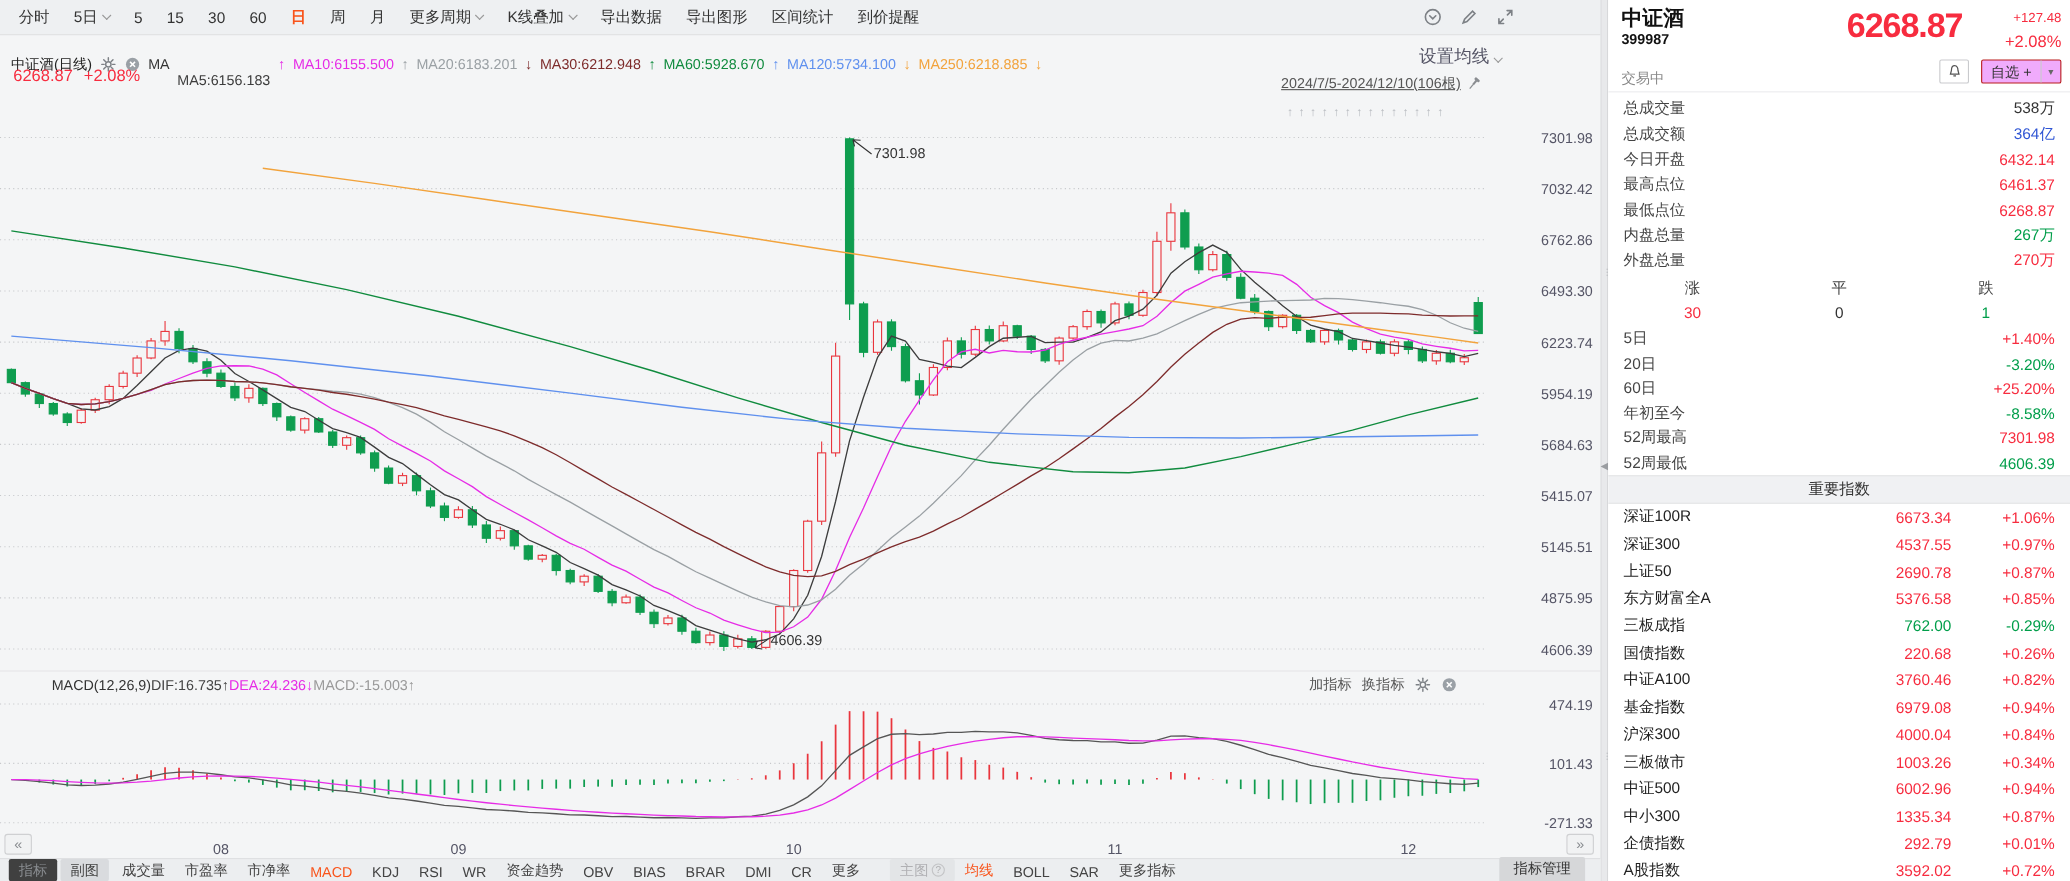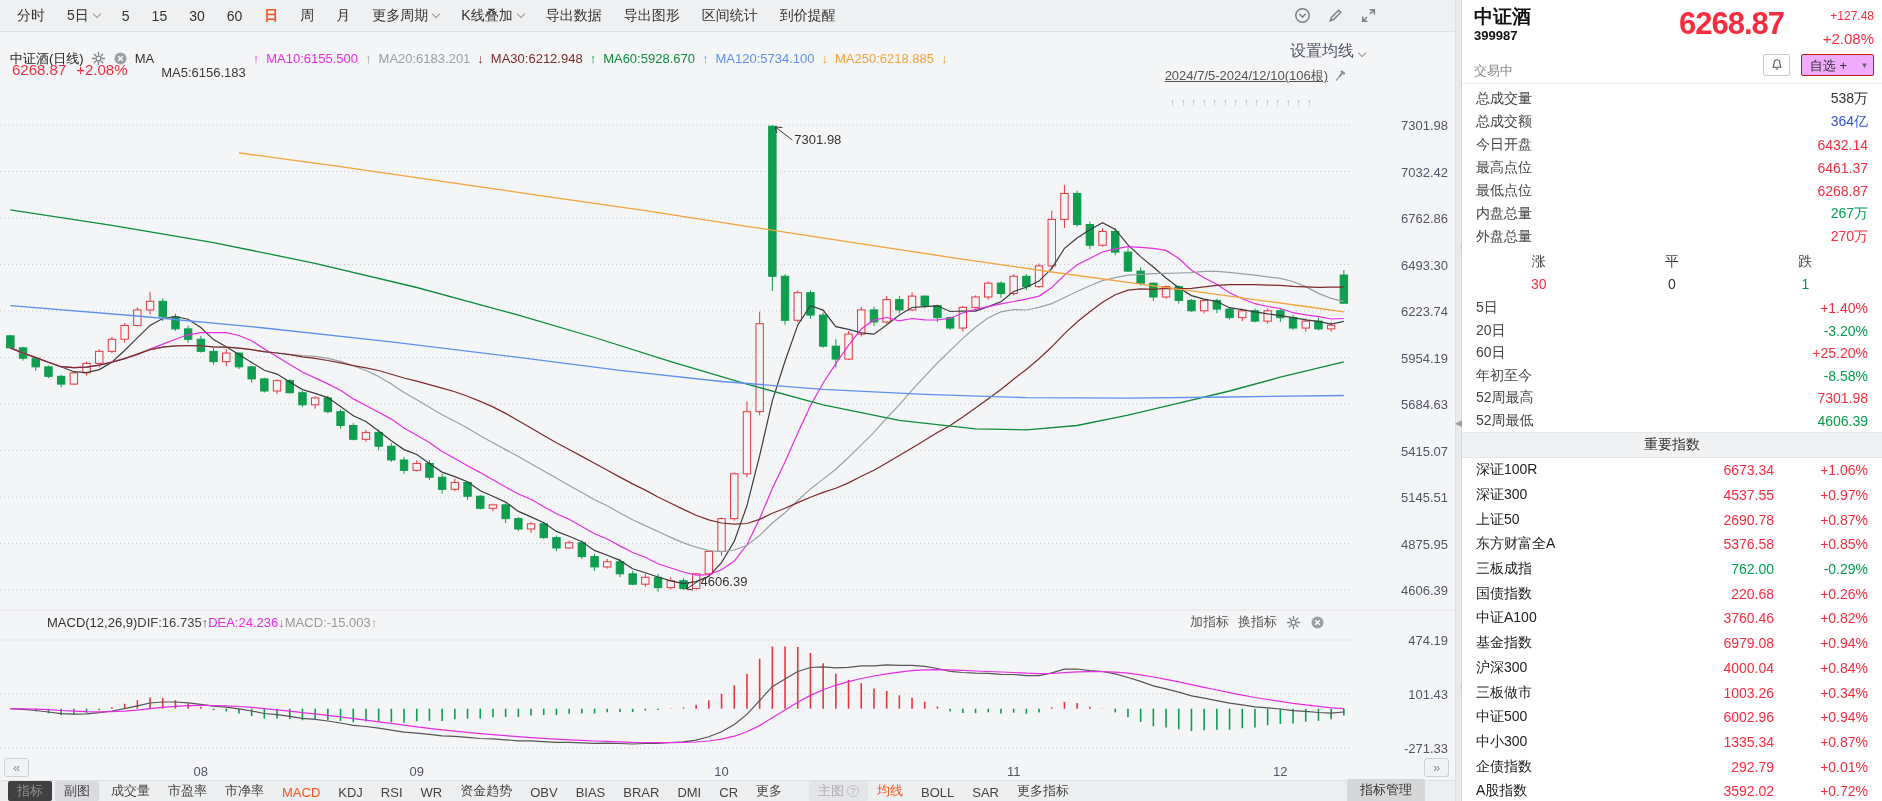--- a/index.html
+++ b/index.html
@@ -37,21 +37,21 @@
   .macd-actions .lnk{cursor:pointer;}
   .macd-actions .ico{width:15px;height:15px;display:inline-flex;cursor:pointer;}
 
   .tabbar{position:absolute;bottom:0;left:0;right:0;height:21px;background:#eceef0;border-top:1px solid #dfe0e2;display:flex;align-items:flex-end;padding-left:8px;font-size:13px;color:#444;z-index:4;}
   .tab{padding:1px 9px;white-space:nowrap;cursor:pointer;}
   .tab.chip{background:#d9dbde;border-radius:2px;margin-right:3px;}
   .tab.chip-muted{background:#404040;color:#8a8d91;border-radius:2px;margin-right:3px;}
   .tab.chip-disabled{background:#e3e5e7;color:#b0b0b3;border-radius:2px;margin-left:18px;display:inline-flex;align-items:center;}
   .tab.active{color:var(--accent);}
   .qmark{border-radius:50%;border:1px solid #c3c4c6;width:12px;height:12px;font-size:9px;color:#b0b0b3;display:inline-flex;align-items:center;justify-content:center;margin-left:3px;}
-  .manage-btn{margin-left:auto;margin-right:30px;background:#d6d7d9;color:#333;padding:2px 13px;font-size:13px;border-radius:2px 2px 0 0;cursor:pointer;}
+  .manage-btn{margin-left:auto;margin-right:14px;background:#d6d7d9;color:#333;padding:2px 13px;font-size:13px;border-radius:2px 2px 0 0;cursor:pointer;}
   .nav-btn{position:absolute;bottom:24px;width:25px;height:19px;border:1px solid #cfd0d2;background:#f1f2f3;border-radius:3px;color:#8a8d91;font-size:13px;line-height:16px;text-align:center;z-index:5;cursor:pointer;}
   .nav-left{left:4px;}
   .nav-right{right:6px;}
 
   
   .divider{width:7px;background:#e8e9eb;border-left:1px solid #dcdde0;border-right:1px solid #d5d6d9;position:relative;flex:0 0 7px;cursor:col-resize;}
   .divider .d-arrow{position:absolute;top:418px;left:-1px;color:#9a9da1;font-size:9px;}
   .divider .d-dots{position:absolute;left:1px;color:#aaadb1;font-size:8px;line-height:4px;}
 
   

